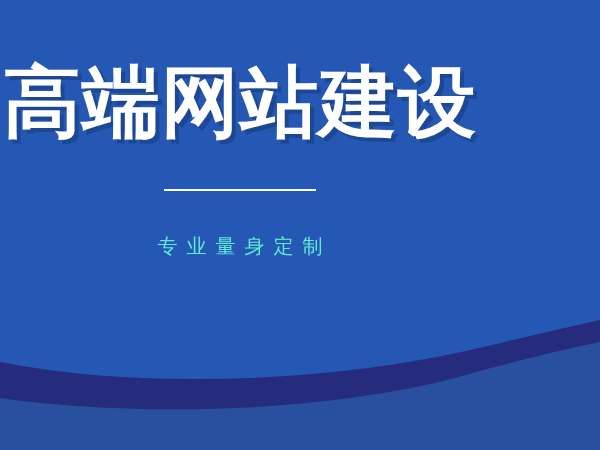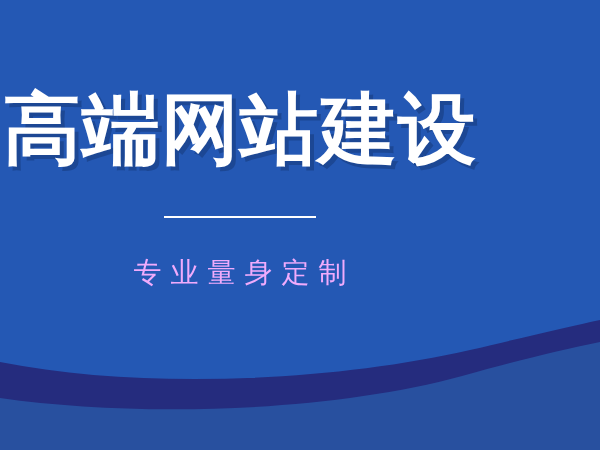--- a/index.html
+++ b/index.html
@@ -38,21 +38,21 @@
     position: absolute;
     left: 0;
     top: 0;
     width: 480px;
     height: 450px;
     z-index: 2;
     display: flex;
     flex-direction: column;
     align-items: center;
     justify-content: flex-start;
-    padding-top: 83px;
+    padding-top: 56px;
     box-sizing: border-box;
   }
 
   .title {
     display: block;
     color: #ffffff;
     font-size: 78px;
     line-height: 92px;
     font-weight: bold;
     letter-spacing: 1px;
@@ -64,22 +64,22 @@
   .divider {
     width: 152px;
     height: 2px;
     background: #ffffff;
     margin-top: 41px;
     margin-bottom: 0;
   }
 
   .subtitle {
     display: block;
-    color: #f0abfc;
-    font-size: 28px;
+    color: #5eead4;
+    font-size: 20px;
     line-height: 34px;
     font-weight: normal;
     letter-spacing: 9px;
     text-indent: 9px;
     white-space: nowrap;
     margin: 0;
     margin-top: 38px;
   }
 </style>
 </head>

